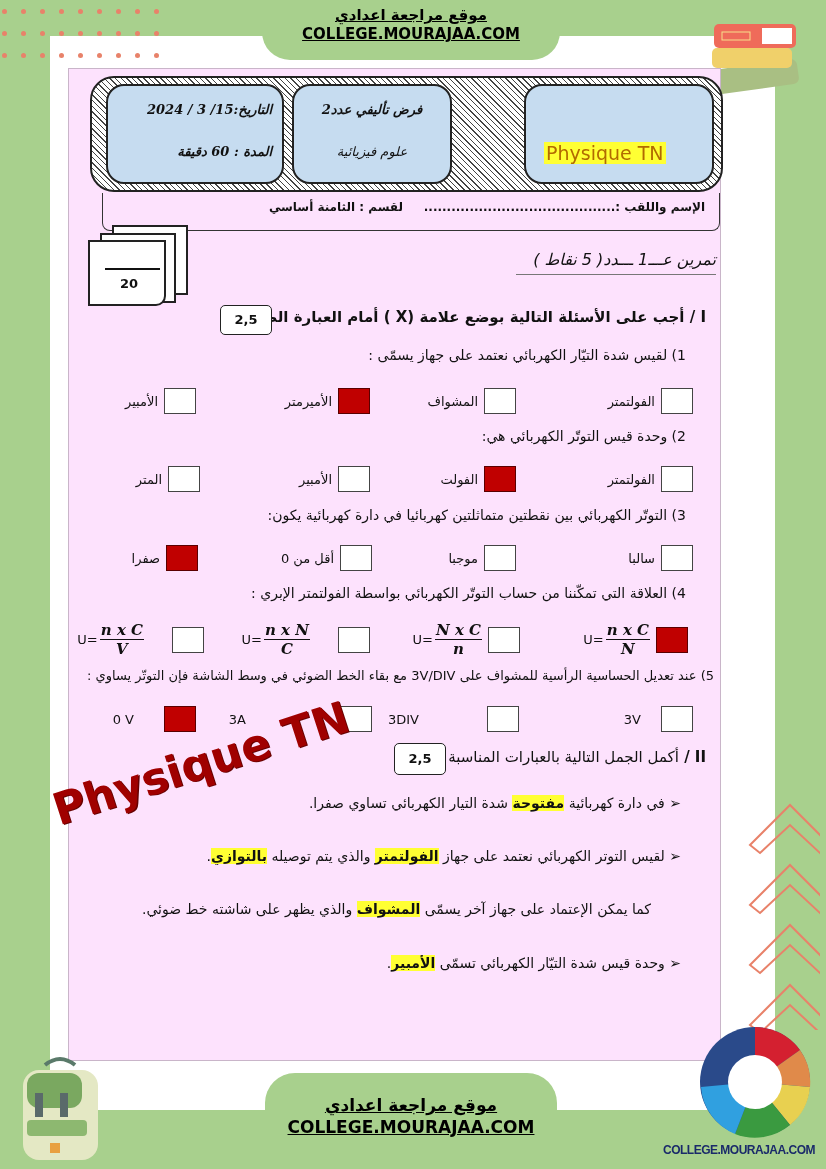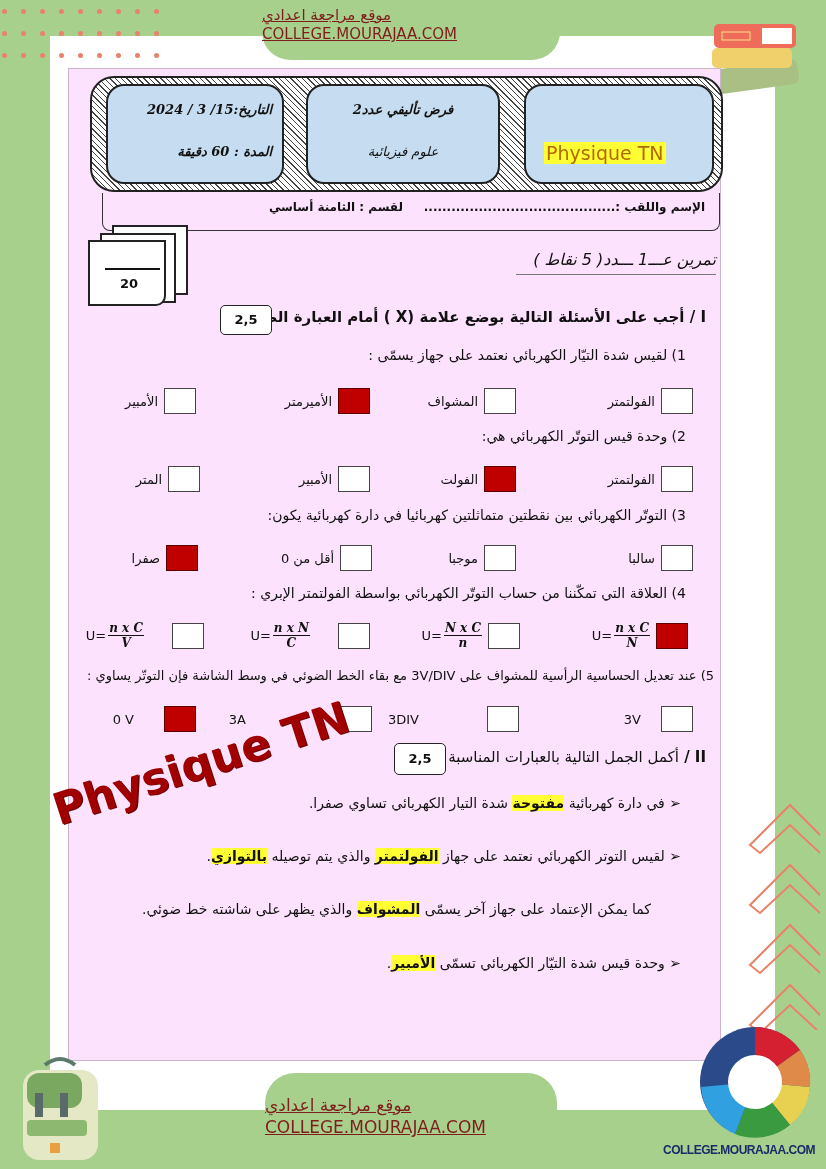--- a/index.html
+++ b/index.html
@@ -9,38 +9,38 @@
   .abs { position: absolute; }
 
   
   .green { background: #a8d08d; }
   #top-band { left: 0; top: 0; width: 826px; height: 36px; }
   #left-strip { left: 0; top: 0; width: 50px; height: 1169px; }
   #right-strip { left: 775px; top: 0; width: 51px; height: 1169px; }
   #bottom-band { left: 0; top: 1110px; width: 826px; height: 59px; }
   .tab-top { left: 262px; top: 0; width: 298px; height: 60px; border-radius: 0 0 28px 28px; }
   .tab-bottom { left: 265px; top: 1073px; width: 292px; height: 96px; border-radius: 30px 30px 0 0; }
-  .site-text { color: #7f1d1d; text-align: left; font-family: "DejaVu Sans", sans-serif; font-weight: normal; text-decoration: underline; }
+  .site-text { color: #000000; text-align: center; font-family: "DejaVu Sans", sans-serif; font-weight: bold; text-decoration: underline; }
   .tab-top .l1 { font-size: 15px; margin-top: 6px; }
   .tab-top .l2 { font-size: 15px; margin-top: 1px; }
   .tab-bottom .l1 { font-size: 17px; margin-top: 22px; }
   .tab-bottom .l2 { font-size: 17px; margin-top: 2px; }
 
   .dots { left: 0; height: 8px; width: 200px; display: flex; gap: 14px; padding-left: 2px; }
   .dots span { width: 5px; height: 5px; border-radius: 50%; background: #e8826a; display: inline-block; margin-top: 1px; }
 
   
   #page { left: 68px; top: 68px; width: 653px; height: 993px; background: #fde2fd; border: 1px solid #c9b5c9; }
 
   
   #header-box { left: 90px; top: 76px; width: 633px; height: 116px; border-radius: 24px; border: 2px solid #222;
     background: repeating-linear-gradient(45deg, #fff 0 3px, #444 3px 4px), #fff; }
   .hcell { position: absolute; top: 6px; height: 100px; background: #c6dcf0; border: 2px solid #222; border-radius: 18px; }
   #cell-date { left: 14px; width: 178px; }
-  #cell-title { left: 214px; width: 194px; padding-left: 38px; }
+  #cell-title { left: 200px; width: 160px; padding-left: 38px; }
   #cell-brand { left: 432px; width: 190px; }
   .hcell .t { position: absolute; right: 10px; font-size: 13px; font-weight: bold; font-family: "DejaVu Serif", serif; font-style: italic; direction: rtl; }
   #cell-title .t { right: 0; left: 0; text-align: center; }
   .brand { position: absolute; left: 18px; top: 56px; background: #ffff33; color: #b26a00; font-family: "DejaVu Sans", sans-serif; font-size: 19px; padding: 0 2px; }
 
   #name-row { left: 102px; top: 193px; width: 618px; height: 38px; border: 1px solid #333; border-top: none; border-radius: 0 0 8px 8px; direction: rtl; font-size: 12px; font-weight: bold; }
   #name-row .nm { position: absolute; right: 14px; top: 7px; }
   #name-row .cls { position: absolute; right: 316px; top: 7px; }
 
   
@@ -53,21 +53,21 @@
 
   .sec-title { font-size: 15px; font-weight: bold; }
   .pts-box { position: absolute; width: 52px; height: 30px; border: 1.5px solid #222; border-radius: 5px; background: #fff; font-weight: bold; font-size: 13px; text-align: center; line-height: 27px; }
 
   .q { font-size: 14px; }
   .opt { position: absolute; display: flex; align-items: center; gap: 6px; direction: rtl; font-size: 13px; }
   .cb { width: 32px; height: 26px; border: 1.5px solid #444; background: #fff; display: inline-block; }
   .cb.on { background: #c00000; border-color: #5a0000; }
 
   .formula { display: inline-flex; align-items: center; font-size: 13px; direction: ltr; }
-  .frac { display: inline-flex; flex-direction: column; align-items: center; font-style: italic; font-weight: bold; font-size: 12px; font-family: "DejaVu Serif", serif; margin-left: 2px; }
+  .frac { display: inline-flex; flex-direction: column; align-items: center; font-style: italic; font-weight: bold; font-size: 15px; font-family: "DejaVu Serif", serif; margin-left: 2px; }
   .frac .num { border-bottom: 1px solid #111; padding: 0 1px; }
 
   .bullet-line { font-size: 14px; }
   .hl { background: #ffff33; font-weight: bold; }
 
   #watermark { left: 62px; top: 784px; font-size: 44px; font-weight: bold; color: #a00000; font-family: "DejaVu Sans", sans-serif; transform: rotate(-18deg); transform-origin: left bottom; text-shadow: 1px 1px 0 #600; white-space: nowrap; }
 </style>
 </head>
 <body>
 

